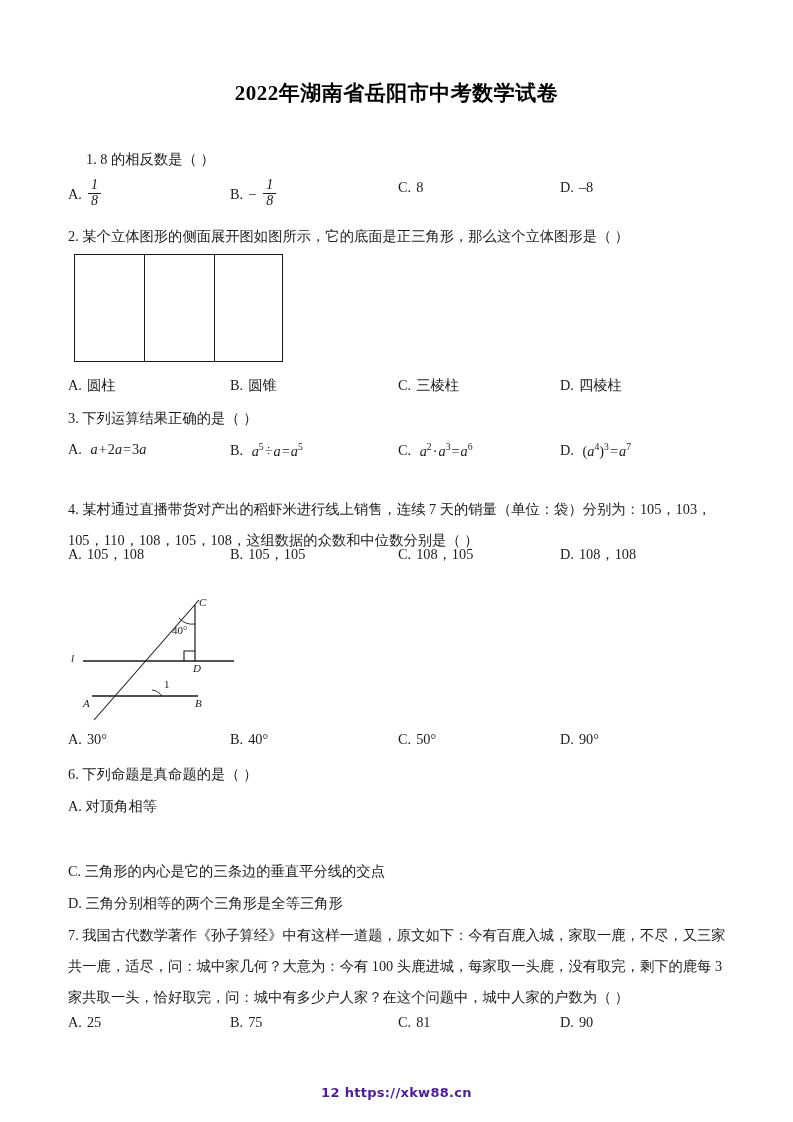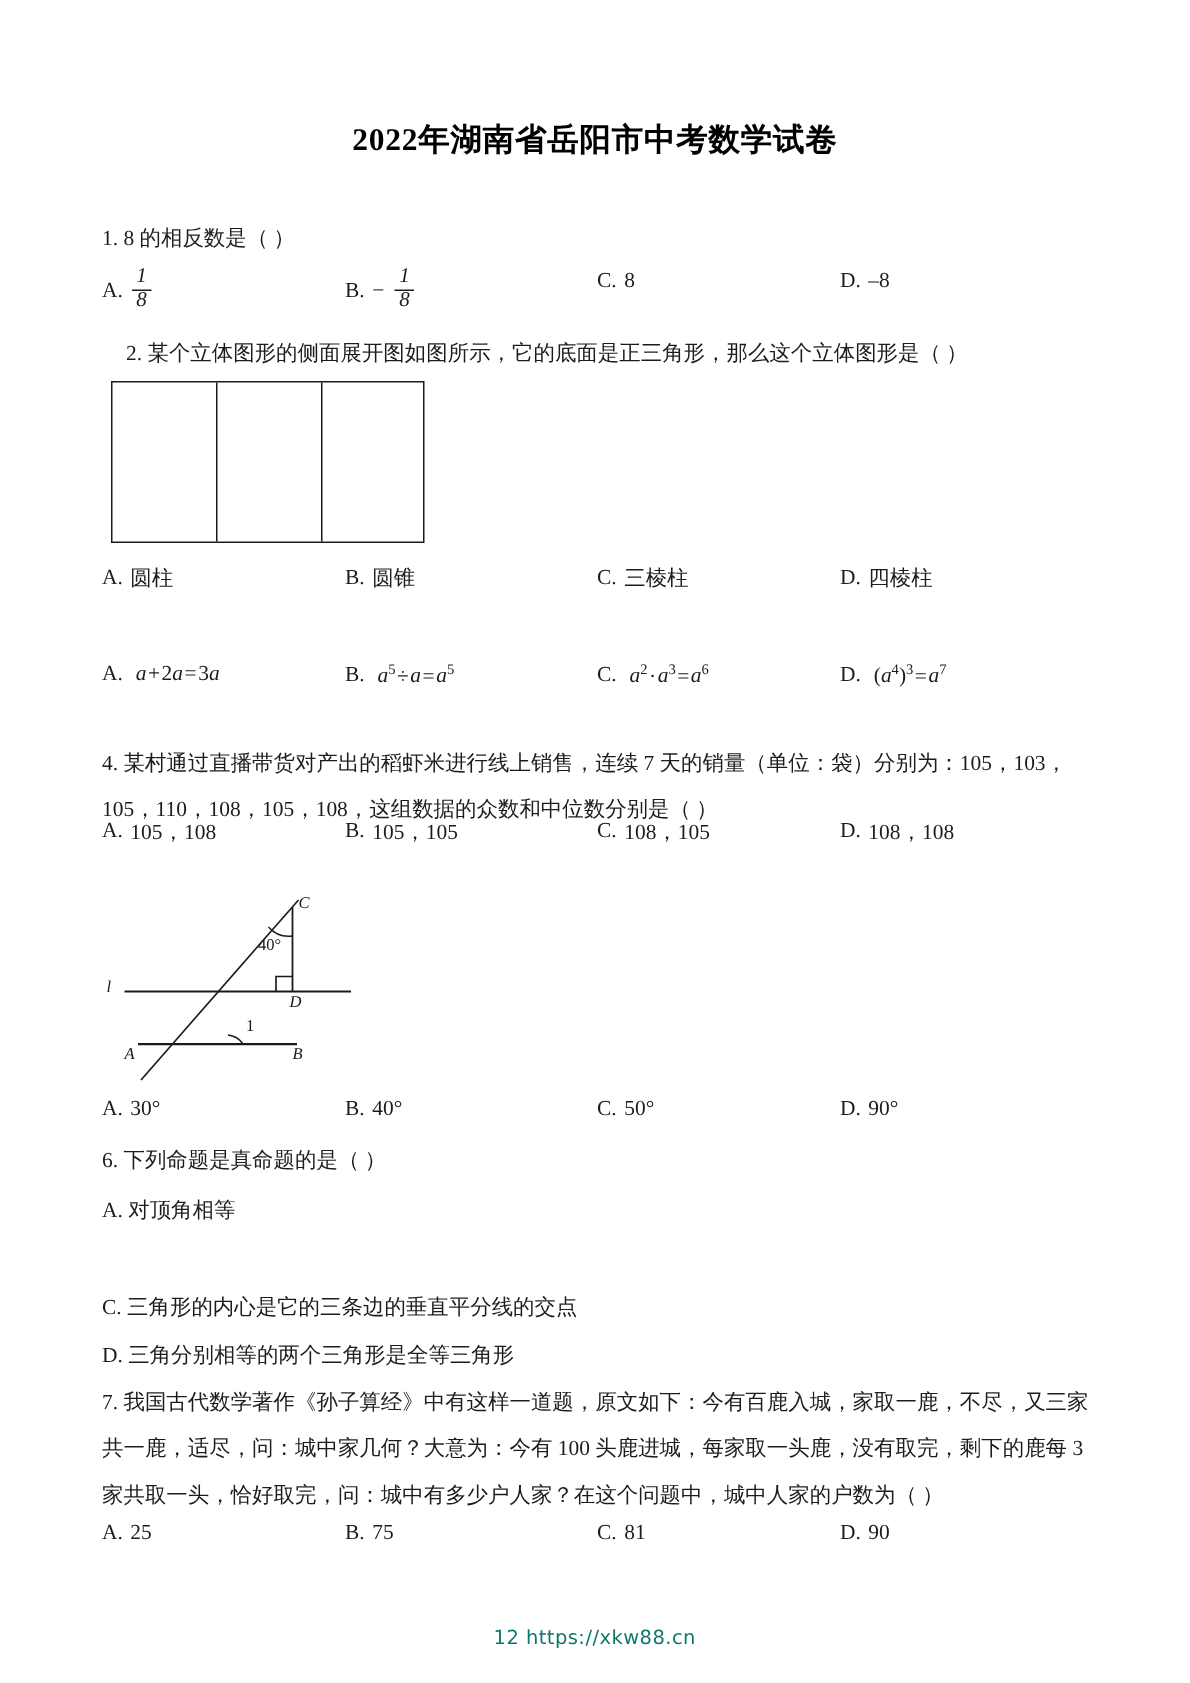--- a/index.html
+++ b/index.html
@@ -144,33 +144,34 @@
   .geo-label.up { font-style: normal; }
 
   .watermark {
     position: absolute;
     left: 0;
     top: 1069px;
     width: 793px;
     text-align: center;
     font-family: "DejaVu Sans", sans-serif;
     font-size: 13px;
-    color: #0f766e;
+    color: #4c1d95;
     letter-spacing: 0.3px;
+    font-weight: bold;
   }
 </style>
 </head>
 <body>
 
 <div class="page">
 
   <div class="doc-title">2022年湖南省岳阳市中考数学试卷</div>
 
 
-  <div class="q-stem" style="top:131px;">1. 8 的相反数是（        ）</div>
+  <div class="q-stem" style="top:131px;margin-left:18px;">1. 8 的相反数是（        ）</div>
 
   <div class="opt-row" style="top:163px;">
     <div class="opt opt-a">
       <span class="lab">A.</span>
       <span class="frac">
         <span class="num">1</span>
         <span class="den">8</span>
       </span>
     </div>
     <div class="opt opt-b">
@@ -184,21 +185,21 @@
     <div class="opt opt-c">
       <span class="lab">C.</span>
       <span>8</span>
     </div>
     <div class="opt opt-d">
       <span class="lab">D.</span>
       <span>–8</span>
     </div>
   </div>
 
-  <div class="q-stem" style="top:208px;margin-left:16px;">2. 某个立体图形的侧面展开图如图所示，它的底面是正三角形，那么这个立体图形是（        ）</div>
+  <div class="q-stem" style="top:208px;">2. 某个立体图形的侧面展开图如图所示，它的底面是正三角形，那么这个立体图形是（        ）</div>
 
   <div class="prism-fig">
     <div class="divider d1"></div>
     <div class="divider d2"></div>
   </div>
 
   <div class="opt-row" style="top:360px;">
     <div class="opt opt-a">
       <span class="lab">A.</span>
       <span>圆柱</span>
@@ -210,20 +211,21 @@
     <div class="opt opt-c">
       <span class="lab">C.</span>
       <span>三棱柱</span>
     </div>
     <div class="opt opt-d">
       <span class="lab">D.</span>
       <span>四棱柱</span>
     </div>
   </div>
 
+  <div class="q-stem" style="top:390px;">3. 下列运算结果正确的是（        ）</div>
 
   <div class="opt-row" style="top:425px;">
     <div class="opt opt-a">
       <span class="lab">A.</span>
       <span>&nbsp;<span class="mi">a</span><span class="mop">+</span>2<span class="mi">a</span><span class="mop">=</span>3<span class="mi">a</span></span>
     </div>
     <div class="opt opt-b">
       <span class="lab">B.</span>
       <span>&nbsp;<span class="mi">a</span><span class="msup-n">5</span><span class="mop">÷</span><span class="mi">a</span><span class="mop">=</span><span class="mi">a</span><span class="msup-n">5</span></span>
     </div>

